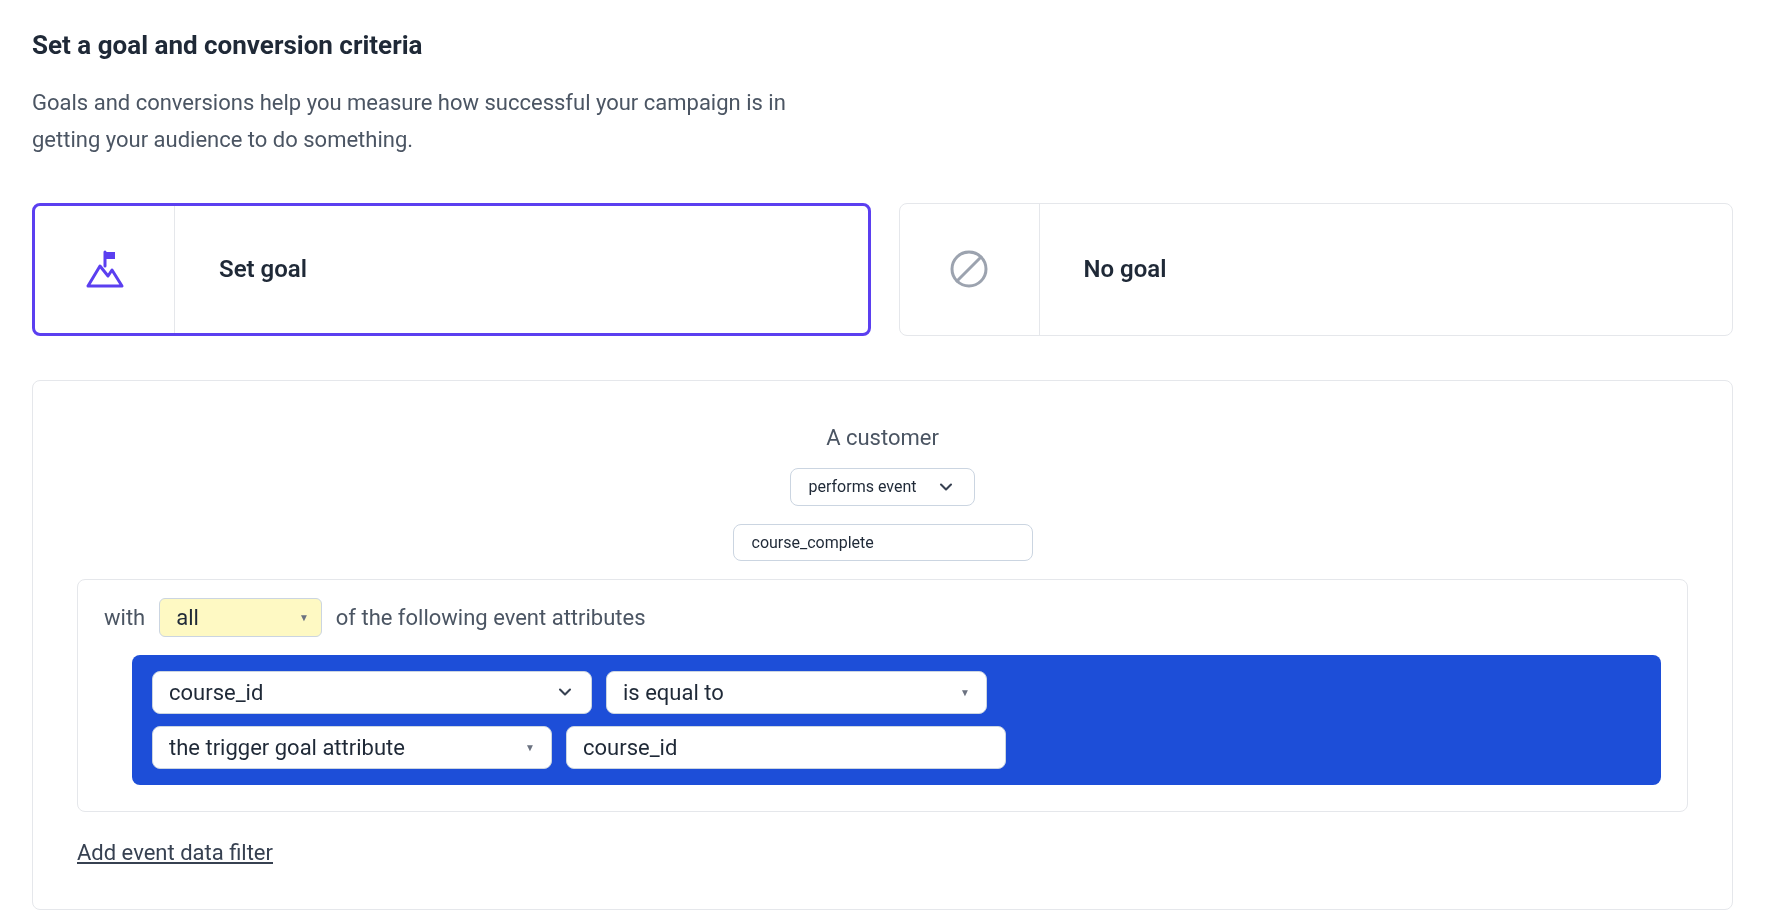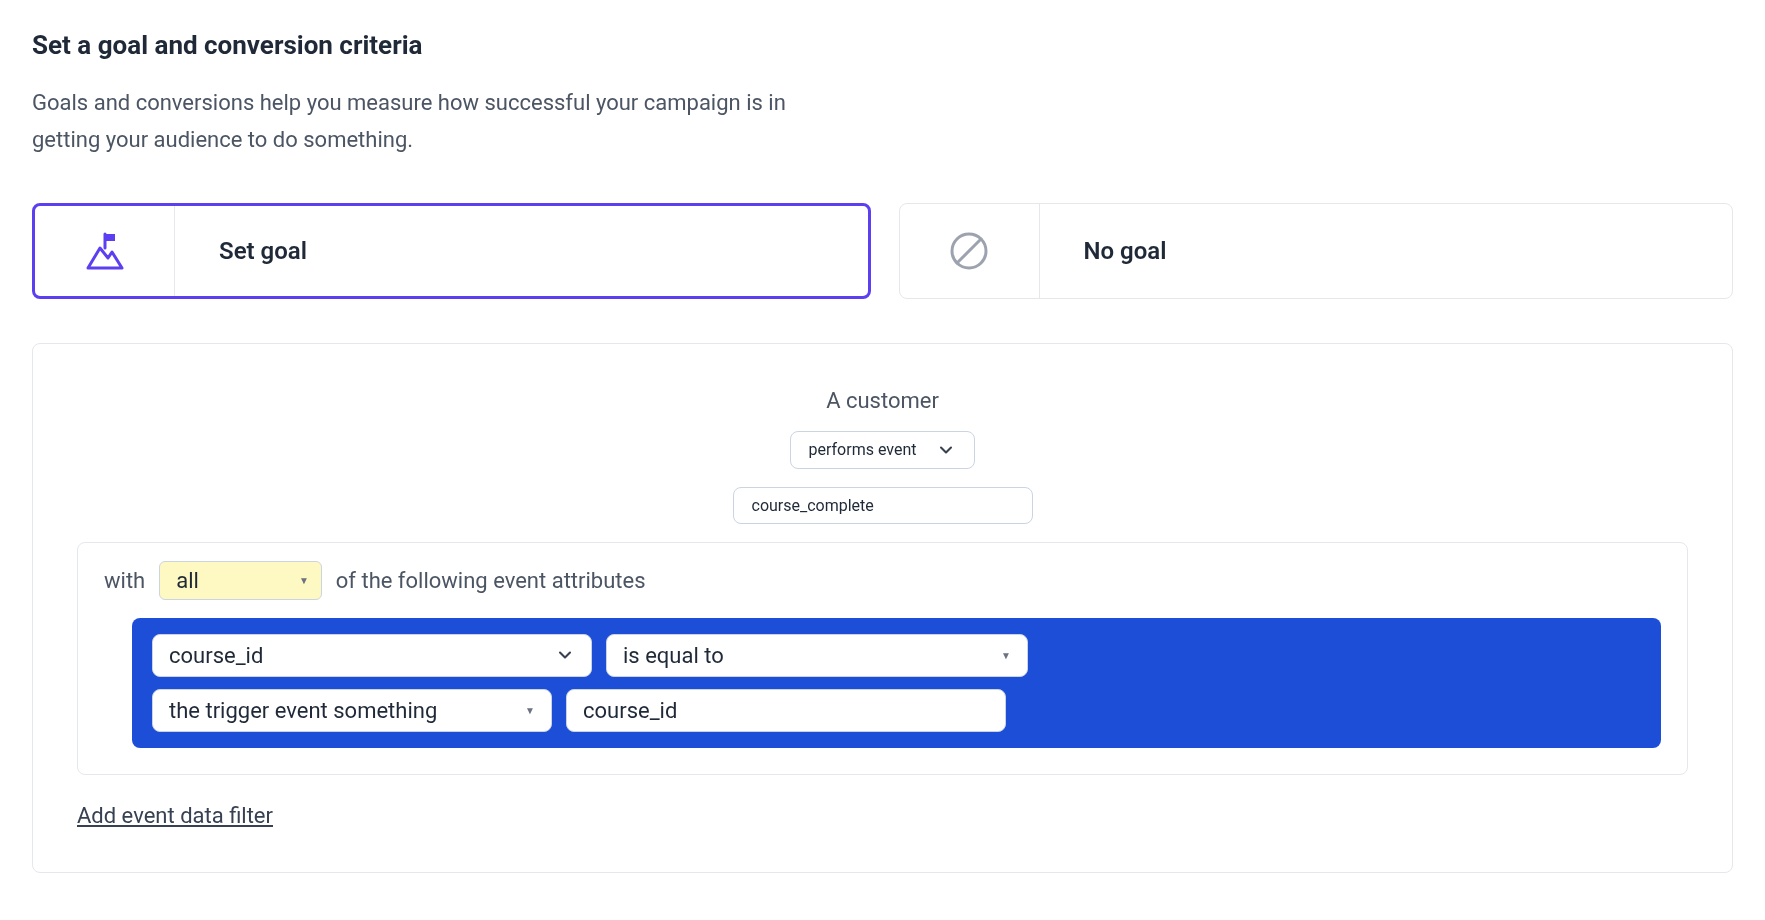--- a/index.html
+++ b/index.html
@@ -28,21 +28,21 @@
     gap: 28px;
     margin-bottom: 44px;
   }
   .goal-card {
     flex: 1;
     display: flex;
     align-items: center;
     border: 1px solid #e5e7eb;
     border-radius: 8px;
     background: #fff;
-    height: 96px;
+    height: 133px;
     cursor: pointer;
     overflow: hidden;
   }
   .goal-card.selected {
     border: 3px solid #5b3ff0;
   }
   .goal-card .icon-box {
     width: 140px;
     height: 100%;
     display: flex;
@@ -142,21 +142,21 @@
     background: #fff;
     padding: 8px 16px;
     font-size: 22px;
     color: #1f2937;
     display: flex;
     align-items: center;
     justify-content: space-between;
     cursor: pointer;
   }
   .attr-select.w-lg { width: 440px; }
-  .attr-select.w-md { width: 422px; }
+  .attr-select.w-md { width: 381px; }
   .attr-select.w-sm { width: 400px; }
   .attr-input {
     border: 1px solid #cbd5e1;
     border-radius: 8px;
     background: #fff;
     padding: 8px 16px;
     font-size: 22px;
     color: #1f2937;
     width: 440px;
     cursor: text;
@@ -239,21 +239,21 @@
               </svg>
           </span>
         </div>
         <div class="attr-select w-md">
           <span>is equal to</span>
           <span class="caret-triangle" style="font-size:10px;color:#6b7280;">▼</span>
         </div>
       </div>
       <div class="attr-row">
         <div class="attr-select w-sm">
-          <span>the trigger event something</span>
+          <span>the trigger goal attribute</span>
           <span class="caret-triangle" style="font-size:10px;color:#6b7280;">▼</span>
         </div>
         <div class="attr-input">
           <span>course_id</span>
         </div>
       </div>
     </div>
   </div>
 
   <a class="add-filter-link">Add event data filter</a>

